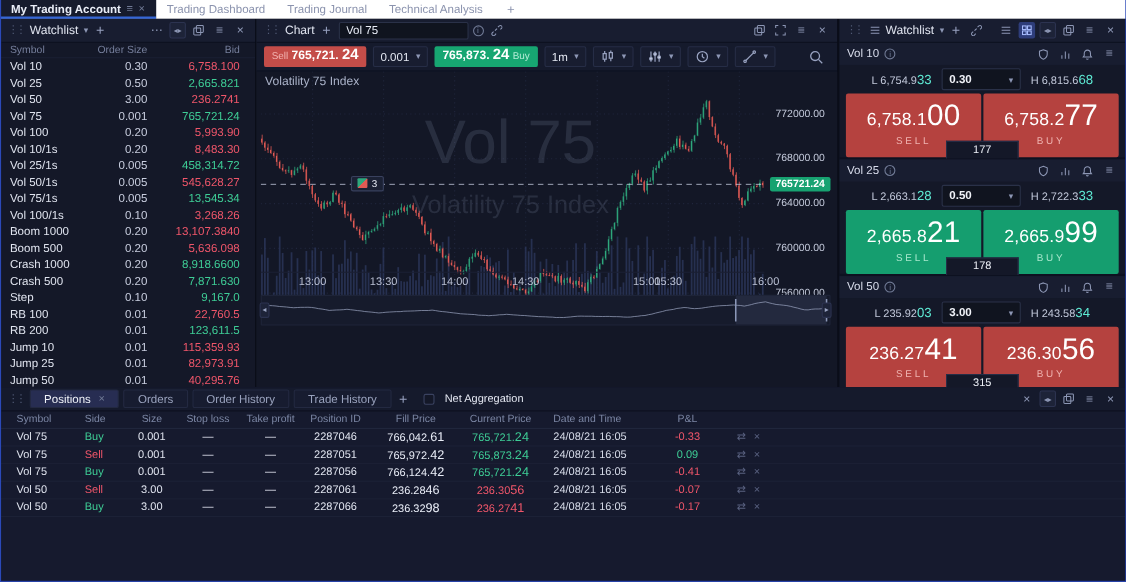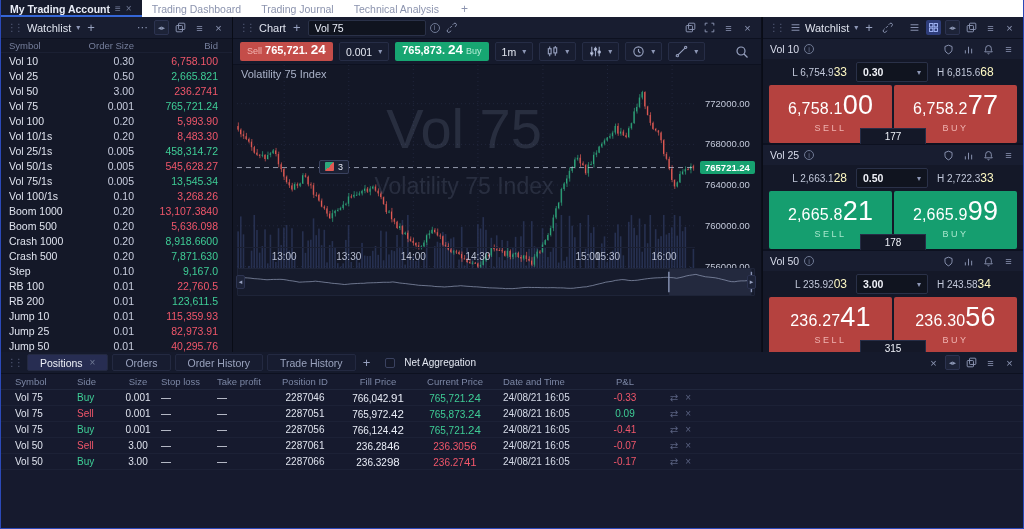--- a/index.html
+++ b/index.html
@@ -67,21 +67,21 @@
   #nav{position:absolute;top:251px;left:4px;width:518px;height:28px}
   #nav-svg{position:absolute;inset:0;width:518px;height:28px;background:#161b2c;border:1px solid #1e2438;border-radius:1px}
   .nav-arrow{position:absolute;top:7px;width:9px;height:14px;background:#1d2338;border:1px solid #2c3350;border-radius:2px;color:#98a2c0;font-size:7px;display:flex;align-items:center;justify-content:center;z-index:2}
   
   #right{left:762px;top:17px;width:261px;height:335px;border-left:1px solid #090c16}
   .widget{border-bottom:2px solid #0d1120}
   .whead{height:20px;display:flex;align-items:center;gap:5px;padding:0 7px;background:#181d30;font-size:10.5px;color:#d8dceb}
   .whead .wname{font-weight:normal}
   .wlh{height:26px;display:flex;align-items:center;justify-content:center;gap:9px;font-size:10px;color:#8f98b4}
   .lh-num{color:#c2c8da}
-  .lh-tail{font-size:12px;color:#fef9c3}
+  .lh-tail{font-size:12px;color:#5eead4}
   .wqty{height:20px;min-width:72px;background:#10141f;border:1px solid #2a3148;border-radius:2px;display:flex;align-items:center;justify-content:space-between;gap:6px;padding:0 6px;color:#f0f2f8;font-weight:bold;font-size:10.5px}
   .wbtns{position:relative;display:flex;gap:2px;padding:0 6px;height:58px}
   .wbtn{flex:1;border-radius:2px;display:flex;flex-direction:column;align-items:center;justify-content:center;color:#fff;padding-bottom:6px}
   .widget.red .wbtn{background:#b5423f}
   .widget.green .wbtn{background:#159e6f}
   .wprice{font-size:16px;letter-spacing:.2px}
   .wprice .tl{font-size:27px}
   .wlbl{font-size:9px;letter-spacing:2.5px;margin-top:2px}
   .widget.red .wlbl{color:#efb3b0}
   .widget.green .wlbl{color:#a8e7cd}
@@ -91,21 +91,21 @@
   .btabs{height:22px;display:flex;align-items:center;gap:4px;padding:0 6px;background:#151a2c;border-bottom:1px solid #0d1120}
   .btab{height:17px;display:flex;align-items:center;gap:7px;padding:0 12px;font-size:10.5px;color:#99a2bd;background:#171c30;border:1px solid #232941;border-radius:2px;white-space:nowrap}
   .btab.active{background:#272d52;color:#eef1f8}
   .btab .ti{color:#707a96;font-size:10px}
   .checkbox{width:10px;height:10px;border:1px solid #3a4260;border-radius:2px;background:#141828;margin-left:8px;flex:none}
   .nal{font-size:10px;color:#e4e8f2;font-weight:normal;margin-left:5px}
   .pos-cols,.pos-row{display:grid;grid-template-columns:62px 38px 46px 56px 58px 60px 86px 68px 14px 96px 52px 44px;align-items:center;padding-left:14px;height:16px;font-size:10px}
   .pos-cols{color:#7c87a5;font-size:9.5px;border-bottom:1px solid #20263c}
   .pos-row{border-bottom:1px solid #1c2136}
   .c-r{text-align:center}
-  .c-c{text-align:left}
+  .c-c{text-align:center}
   .pos-row .psym{color:#dfe3ee}
   .fillp{color:#e9edf7}
   .tl2{font-size:11.5px}
   .dt{color:#d6dbe8}
   .ricons{display:flex;gap:7px;justify-content:flex-end;color:#596180;font-size:10px;padding-right:4px}
   .hidden-defs{position:absolute;width:0;height:0;overflow:hidden}
 </style>
 </head>
 <body>
 
@@ -950,21 +950,21 @@
         <div class="ytick" style="top: 195.504px;">756000.00</div>
       </div>
   </div>
   <div id="x-axis">
       <div class="xtick" style="left: 47.174px;">13:00</div>
       <div class="xtick" style="left: 111.752px;">13:30</div>
       <div class="xtick" style="left: 176.33px; text-align: right;">14:00</div>
       <div class="xtick" style="left: 240.908px;">14:30</div>
       <div class="xtick" style="left: 305.944px; margin-left: 45px;">15:00</div>
       <div class="xtick" style="left: 370.522px;">15:30</div>
-      <div class="xtick" style="left: 427px;">16:00</div>
+      <div class="xtick" style="left: 459px;">16:00</div>
     </div>
   <div id="nav">
     <svg id="nav-svg" viewBox="0 0 518 28" preserveAspectRatio="none">
         <rect x="432.53" y="0" width="82.88000000000001" height="28" fill="rgba(130,150,200,.12)"></rect>
         <polyline points="0.0,8.6 3.2,8.9 6.5,9.4 9.7,9.6 13.0,9.9 16.2,10.4 19.4,10.6 22.7,10.9 25.9,11.3 29.1,11.6 32.4,11.4 35.6,11.2 38.9,11.2 42.1,11.1 45.3,11.3 48.6,11.8 51.8,12.5 55.0,12.9 58.3,13.5 61.5,14.2 64.8,14.0 68.0,13.8 71.2,13.7 74.5,13.5 77.7,13.1 80.9,13.5 84.2,13.9 87.4,14.4 90.6,14.7 93.9,15.3 97.1,15.6 100.4,15.9 103.6,16.3 106.8,16.7 110.1,16.4 113.3,16.0 116.5,15.8 119.8,15.6 123.0,15.4 126.3,15.4 129.5,15.0 132.7,14.9 136.0,14.8 139.2,14.7 142.5,14.5 145.7,14.3 148.9,14.3 152.2,14.3 155.4,13.9 158.6,14.4 161.9,15.0 165.1,15.4 168.3,15.7 171.6,16.2 174.8,16.6 178.1,17.0 181.3,17.5 184.5,17.7 187.8,17.9 191.0,18.1 194.3,18.3 197.5,18.8 200.7,19.0 204.0,19.1 207.2,19.4 210.4,19.1 213.7,18.9 216.9,18.5 220.2,18.4 223.4,18.0 226.6,18.3 229.9,18.6 233.1,18.8 236.3,19.1 239.6,19.2 242.8,19.5 246.0,19.8 249.3,20.0 252.5,20.3 255.8,20.4 259.0,20.5 262.2,20.7 265.5,20.8 268.7,21.2 271.9,21.1 275.2,21.2 278.4,20.9 281.7,20.6 284.9,20.2 288.1,19.9 291.4,19.8 294.6,19.9 297.8,19.9 301.1,19.9 304.3,20.1 307.6,20.1 310.8,20.2 314.0,20.1 317.3,20.1 320.5,20.3 323.8,20.3 327.0,20.4 330.2,20.7 333.5,20.8 336.7,20.7 339.9,20.2 343.2,19.9 346.4,19.4 349.7,19.2 352.9,18.4 356.1,17.8 359.4,16.8 362.6,16.0 365.8,15.2 369.1,14.2 372.3,13.7 375.6,13.2 378.8,12.3 382.0,11.9 385.3,11.4 388.5,11.6 391.7,12.2 395.0,12.5 398.2,12.3 401.4,12.0 404.7,11.4 407.9,10.9 411.2,10.4 414.4,10.0 417.6,9.7 420.9,9.5 424.1,9.4 427.3,9.1 430.6,8.9 433.8,9.2 437.1,9.4 440.3,10.0 443.5,9.3 446.8,8.5 450.0,7.5 453.3,6.8 456.5,6.3 459.7,5.8 463.0,6.8 466.2,7.6 469.4,8.4 472.7,8.7 475.9,9.1 479.2,9.5 482.4,10.2 485.6,11.1 488.9,11.9 492.1,12.9 495.3,13.6 498.6,13.7 501.8,13.1 505.1,12.8 508.3,12.8 511.5,12.5 514.8,12.4 518.0,12.4 " fill="none" stroke="#9aa4c0" stroke-width="0.8" opacity="0.85"></polyline>
         <line x1="432.53" x2="432.53" y1="3" y2="25" stroke="#8b97b8" stroke-width="1.4"></line>
         <line x1="515.41" x2="515.41" y1="3" y2="25" stroke="#8b97b8" stroke-width="1.4"></line>
       </svg>
     <div class="nav-arrow" style="left:-1px">◂</div>
     <div class="nav-arrow" style="right:-1px">▸</div>
@@ -1186,21 +1186,21 @@
   </div>
   <div>
 
       <div class="pos-row">
         <span class="psym">Vol 75</span>
         <span class="up">Buy</span>
         <span class="c-r">0.001</span>
         <span class="c-c">—</span>
         <span class="c-c">—</span>
         <span class="c-r">2287046</span>
-        <span class="c-r fillp"><span>766,042.</span><span class="tl2">91</span></span>
+        <span class="c-r fillp"><span>766,042.</span><span class="tl2">61</span></span>
         <span class="c-r up"><span>765,721.</span><span class="tl2">24</span></span>
         <span></span>
         <span class="dt">24/08/21 16:05</span>
         <span class="c-r down">-0.33</span>
         <span class="ricons">
           <span>⇄</span>
           <span>×</span>
         </span>
       </div>
 

